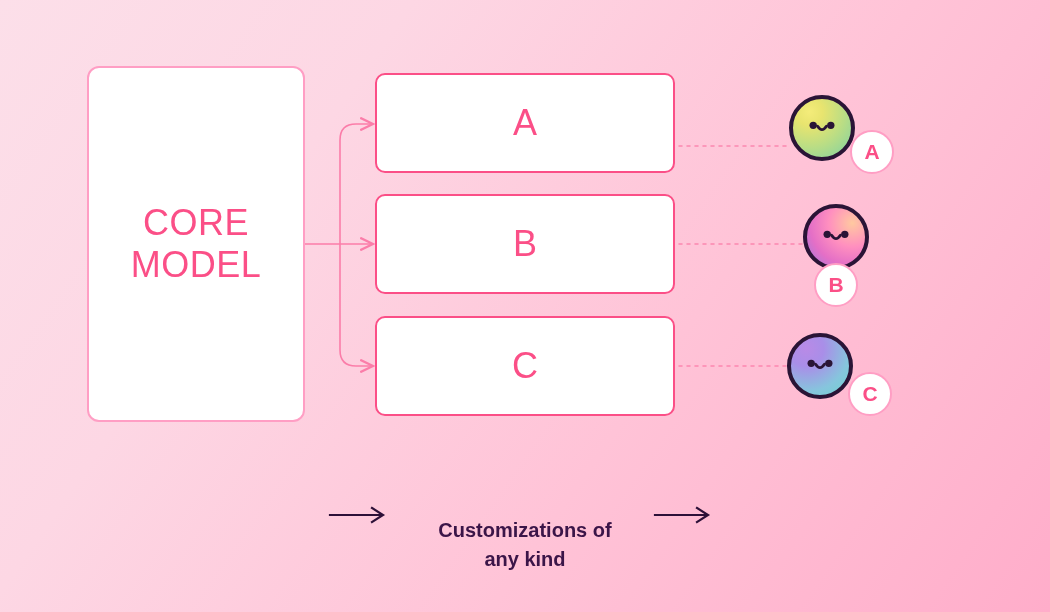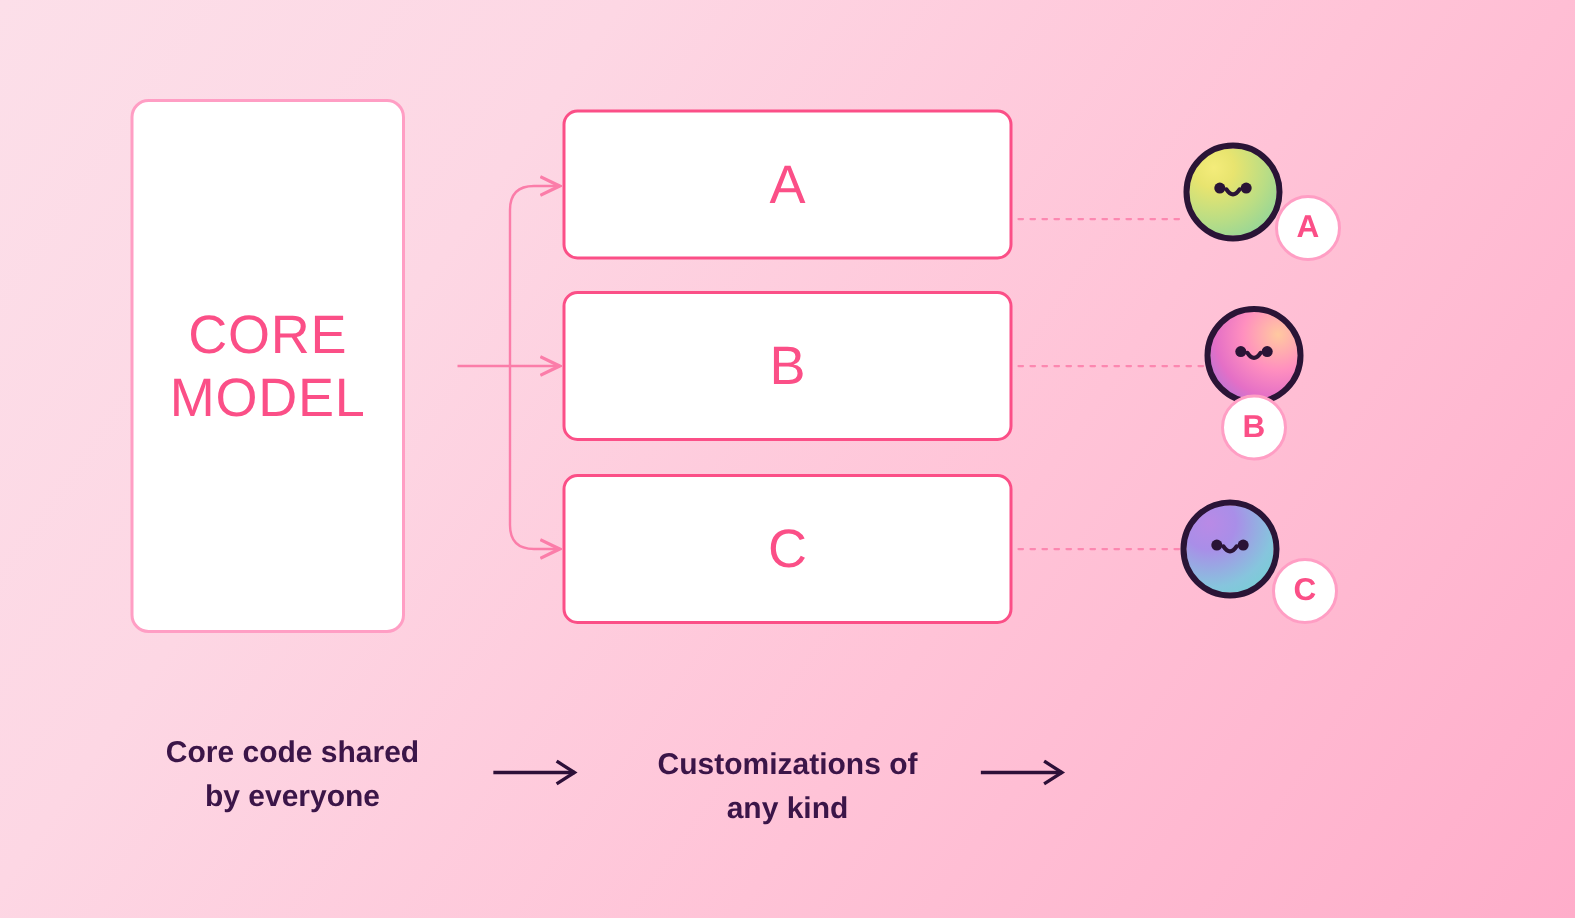--- a/index.html
+++ b/index.html
@@ -5,21 +5,21 @@
   html,body{margin:0;padding:0;}
   body{
     width:1050px;height:612px;overflow:hidden;
     font-family:"Liberation Sans","DejaVu Sans",sans-serif;
     background:linear-gradient(125deg,#fcdfe9 0%,#fdd7e4 28%,#ffc3d7 62%,#ffadca 100%);
   }
   #stage{position:relative;width:1050px;height:612px;}
 
   
   .core-box{
-    position:absolute;left:87px;top:66px;width:183px;height:356px;
+    position:absolute;left:87px;top:66px;width:218px;height:356px;
     background:#ffffff;border:2px solid #ff9ec4;border-radius:12px;
     display:flex;align-items:center;justify-content:center;
     box-sizing:border-box;
   }
   .core-label{
     color:#fb4f87;font-size:36px;line-height:42px;font-weight:400;
     text-align:center;letter-spacing:.5px;white-space:pre-line;
   }
 
   
@@ -60,21 +60,21 @@
   .badge.bd-a{left:850px;top:130px;}
   .badge.bd-b{left:814px;top:263px;}
   .badge.bd-c{left:848px;top:372px;}
 
   
   .caption{
     position:absolute;text-align:center;color:#3b1548;
     font-size:20px;line-height:29px;font-weight:700;white-space:pre-line;
   }
   .caption.c1{left:62px;top:488px;width:266px;}
-  .caption.c2{left:392px;top:496px;width:266px;}
+  .caption.c2{left:392px;top:516px;width:266px;}
   .caption.c3{left:716px;top:488px;width:266px;}
 </style>
 </head>
 <body>
 
 <div id="stage">
 
   <svg id="wires" viewBox="0 0 1050 612">
     <defs>
       <marker id="ah" markerWidth="9" markerHeight="9" refX="8" refY="4.5" orient="auto">
@@ -140,18 +140,16 @@
       <circle cx="23" cy="30" r="4.2" fill="#2a1436"></circle>
       <circle cx="43" cy="30" r="4.2" fill="#2a1436"></circle>
       <path d="M28,31 Q33,38.5 38,31" fill="none" stroke="#2a1436" stroke-width="3.2" stroke-linecap="round"></path>
     </svg>
   </div>
 
   <div class="badge bd-a">A</div>
   <div class="badge bd-b">B</div>
   <div class="badge bd-c">C</div>
 
-  <div class="caption c1">Core code shared
-by everyone</div>
   <div class="caption c2">Customizations of
 any kind</div>
 
 </div>
 
 </body></html>

